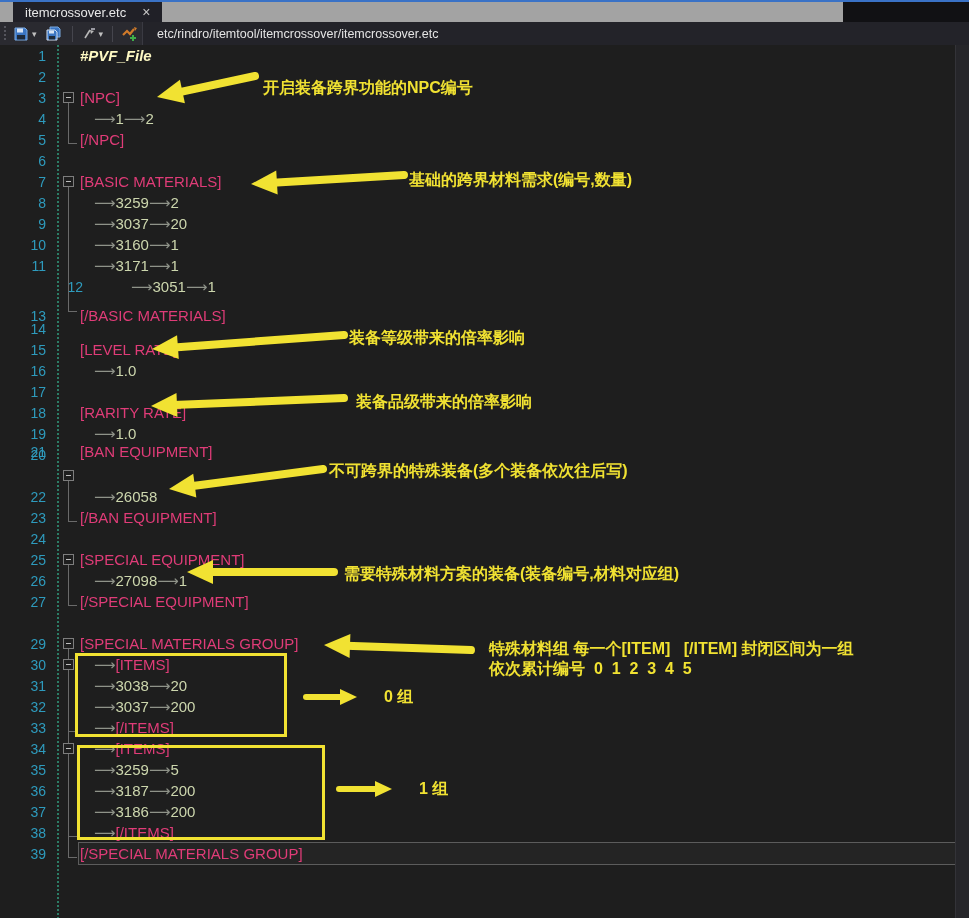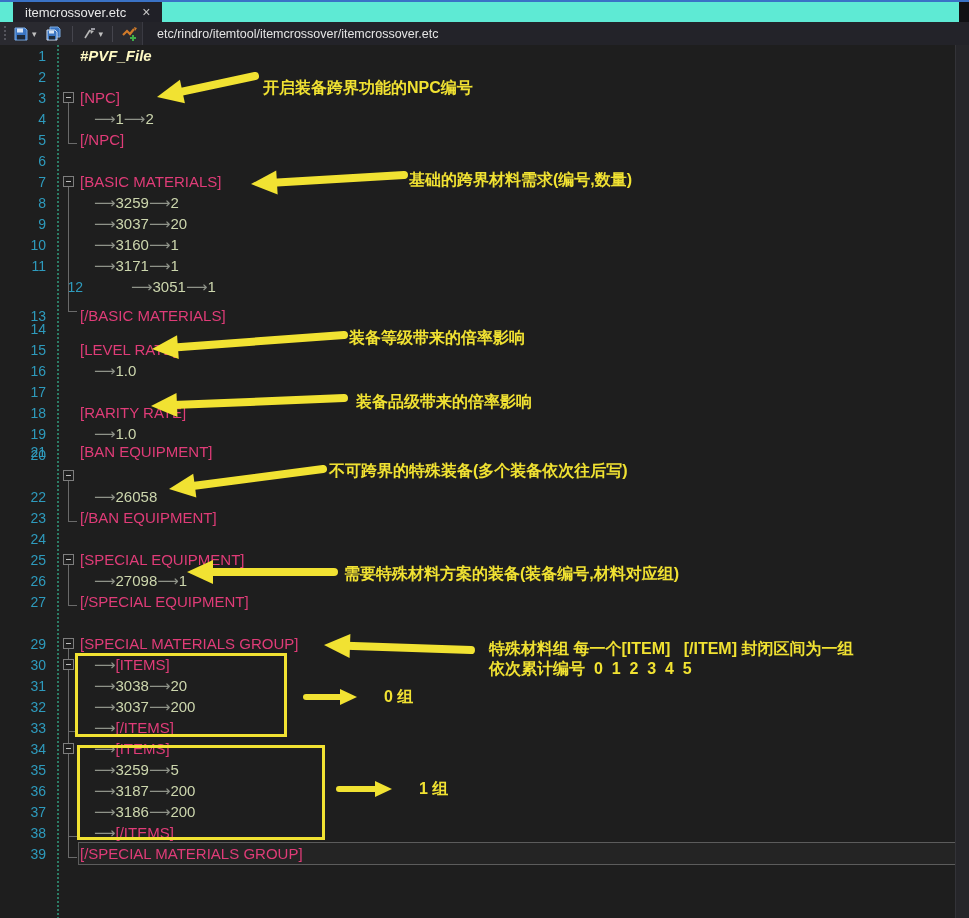--- a/index.html
+++ b/index.html
@@ -1,20 +1,20 @@
 <!DOCTYPE html>
 <html><head>
 <meta charset="utf-8">
 <style>
   html,body{margin:0;padding:0;background:#111114;}
   body{width:969px;height:918px;position:relative;overflow:hidden;
        font-family:"Liberation Sans","DejaVu Sans",sans-serif;}
   
   .accent{position:absolute;top:0;left:0;width:969px;height:2px;background:#3a72c6;z-index:3;}
-  .tabbar{position:absolute;top:2px;left:0;width:959px;height:20px;background:#5eead4;display:flex;}
+  .tabbar{position:absolute;top:2px;left:0;width:843px;height:20px;background:#a3a3a3;display:flex;}
   .tab{margin-left:13px;background:#202027;color:#e8e8e8;font-size:13px;display:flex;
        align-items:center;padding:0 12px;gap:16px;height:20px;}
   .tab .close{color:#c8c8c8;font-size:14px;cursor:pointer;}
   .toolbar{position:absolute;top:22px;left:0;width:969px;height:23px;background:#2a2a30;
            display:flex;align-items:center;}
   .grip{width:7px;height:16px;margin-left:2px;
         background:repeating-linear-gradient(#55555d 0 2px,transparent 2px 4px);
         background-size:2px 100%;background-repeat:repeat-y;background-position:2px 0;}
   .tbtn{display:flex;align-items:center;margin:0 2px;padding:1px 2px;}
   .chev{color:#c0c0c0;font-size:9px;margin-left:3px;}

